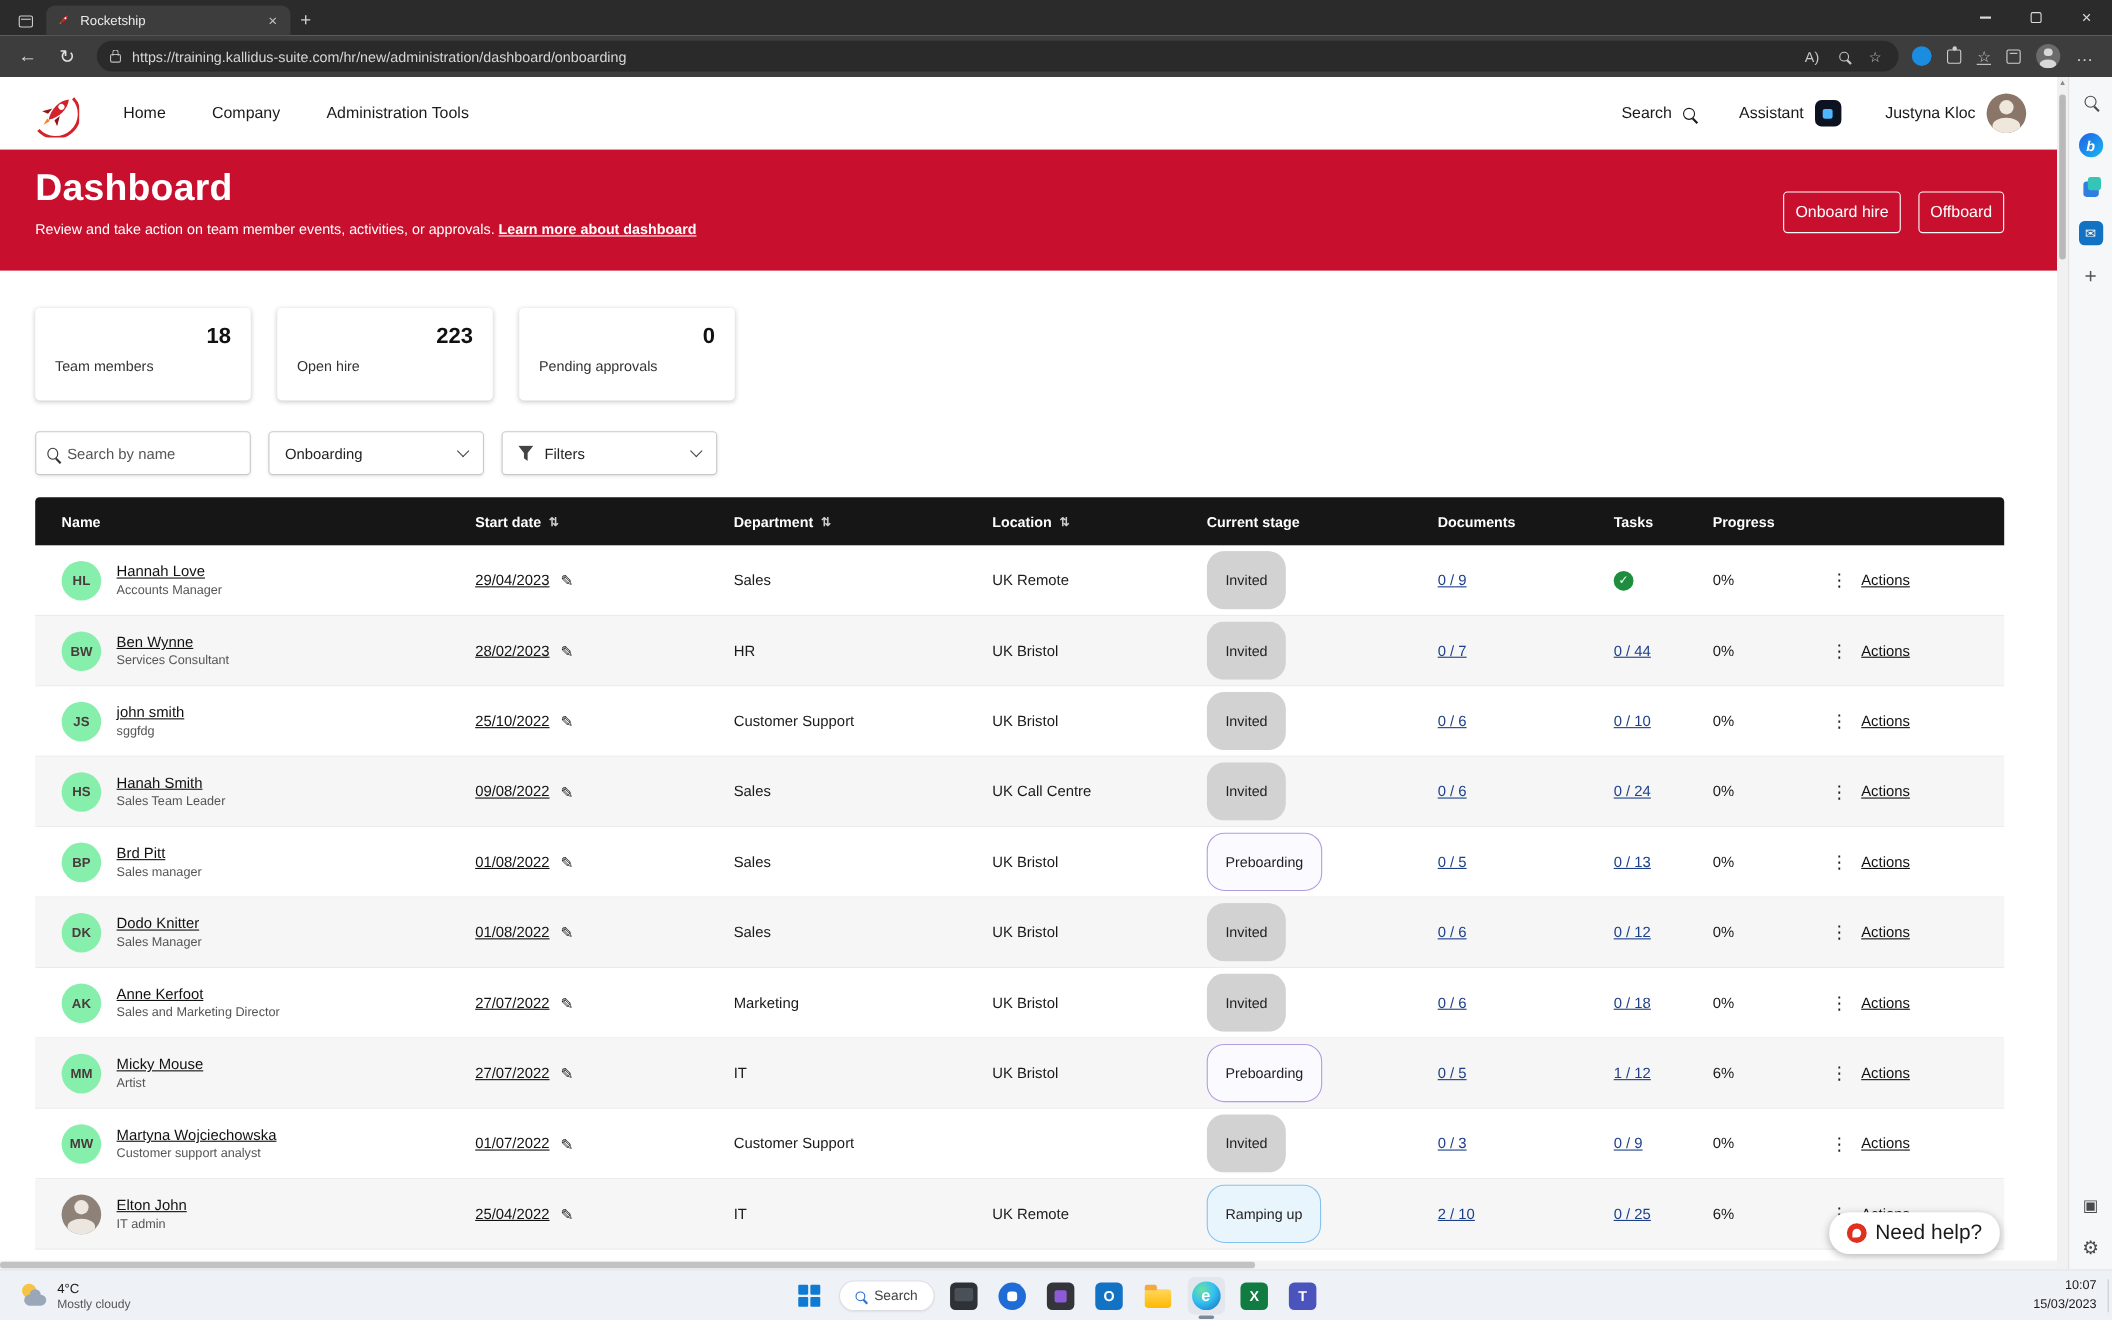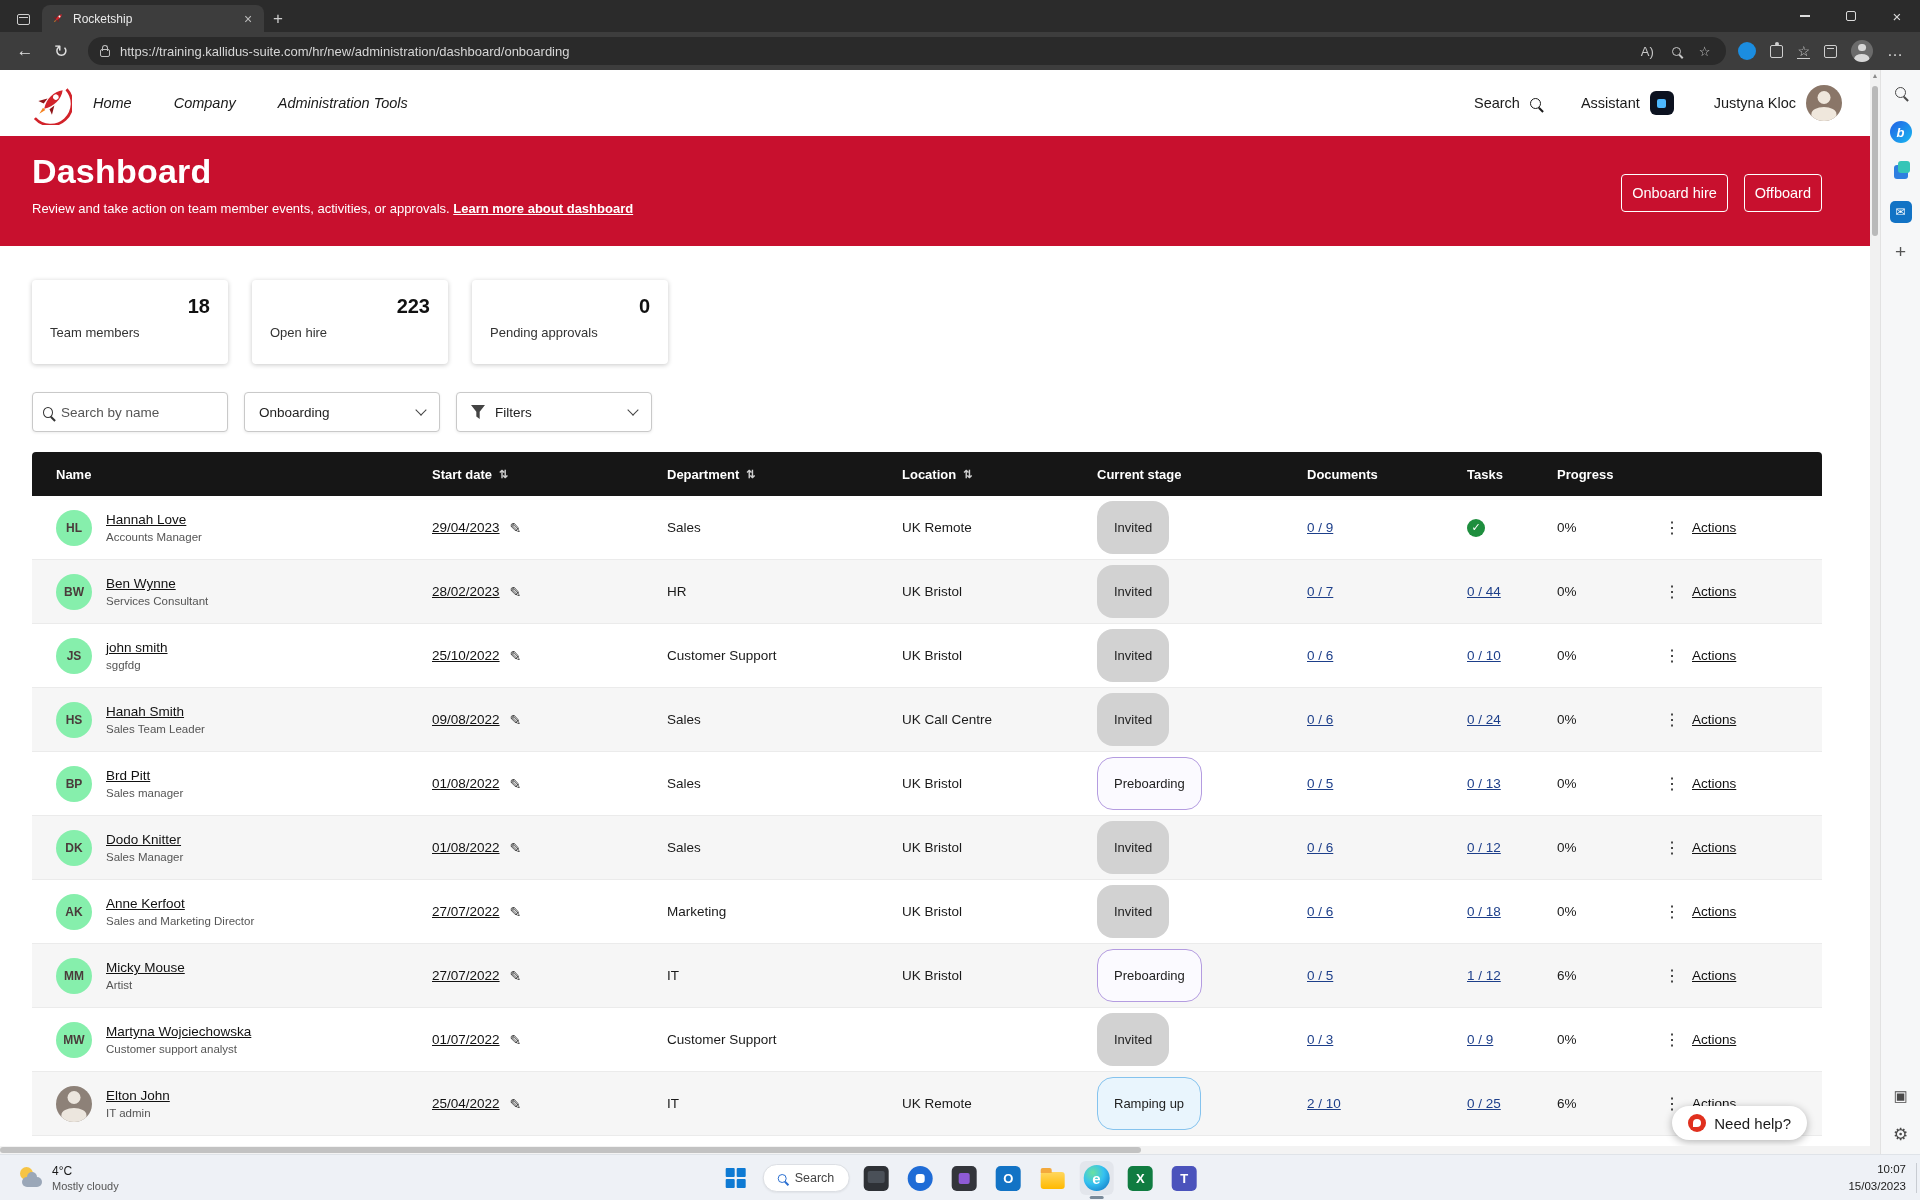--- a/index.html
+++ b/index.html
@@ -55,21 +55,21 @@
   .bing-dot { width:22px; height:22px; border-radius:50%; background:linear-gradient(135deg,#2160e6,#19b8f0); color:#fff; font-size:13px; font-weight:700; font-style:italic; display:flex; align-items:center; justify-content:center; }
   .layers-glyph { width:14px; height:14px; background:#2f7fe0; border-radius:3px; position:relative; }
   .layers-glyph::before { content:""; position:absolute; top:-4px; left:4px; width:12px; height:12px; background:#35c5b7; border-radius:3px; }
   .rail-outlook { width:22px; height:22px; border-radius:5px; background:#1273c5; color:#fff; font-size:12px; display:flex; align-items:center; justify-content:center; }
   .rail-bottom { position:absolute; bottom:8px; display:flex; flex-direction:column; align-items:center; gap:14px; }
   .gear-glyph { font-size:17px; color:#4a4a4a; }
 
   
   .app-header { height:66px; display:flex; align-items:center; padding:0 28px; background:#fff; }
   .logo { width:44px; height:44px; }
-  .app-nav { display:flex; gap:42px; margin-left:21px;font-style:italic; }
+  .app-nav { display:flex; gap:42px; margin-left:40px; }
   .nav-item { font-size:14.5px; color:#1a1a1a; }
   .hdr-right { margin-left:auto; display:flex; align-items:center; gap:40px; }
   .hdr-item { display:flex; align-items:center; gap:10px; font-size:14.5px; color:#1a1a1a; }
   .hdr-mag { color:#1a1a1a; }
   .assistant-badge { width:24px; height:24px; border-radius:6px; background:#0c1220; display:flex; align-items:center; justify-content:center; }
   .assistant-inner { width:9px; height:9px; background:#4db8ff; border-radius:2px; }
   .user-avatar { width:36px; height:36px; border-radius:50%; background:#8a7668; color:#efe7dc; overflow:hidden; }
 
   
   .hero { position:relative; height:110px; background:#c8102e; color:#fff; padding:16px 32px; }
@@ -123,21 +123,21 @@
   .stage-invited { background:#d2d2d2; }
   .stage-preboarding { background:#fbfaff; border-color:#b49ce0; }
   .stage-ramping { background:#e9f5fd; border-color:#85c3ee; }
   .blue-link { color:#1d3f8a; text-decoration:underline; cursor:pointer; }
   .check { display:none; width:18px; height:18px; border-radius:50%; background:#1e8e3e; color:#fff; font-size:11px; align-items:center; justify-content:center; }
   .check.visible { display:inline-flex; }
   .kebab { font-size:16px; color:#222; cursor:pointer; padding:0 2px; }
   .actions-link { color:#111; text-decoration:underline; cursor:pointer; }
 
   
-  .need-help { position:absolute; right:63px; bottom:14px; background:#fff; border-radius:18px; box-shadow:0 2px 8px rgba(0,0,0,.3); display:flex; align-items:center; gap:8px; padding:8px 16px; font-size:15px; color:#1a1a1a;justify-content:center; }
+  .need-help { position:absolute; right:52px; bottom:14px; background:#fff; border-radius:18px; box-shadow:0 2px 8px rgba(0,0,0,.3); display:flex; align-items:center; gap:8px; padding:8px 16px; font-size:19px; color:#1a1a1a;justify-content:center; }
   .help-dot { width:18px; height:18px; border-radius:50%; background:#e0301e; position:relative; }
   .help-dot::before { content:""; position:absolute; inset:5px; background:#fff; border-radius:50% 50% 50% 0; }
   .page-hscroll { position:absolute; left:0; bottom:0; width:100%; height:8px; background:#f3f3f3; }
   .hscroll-thumb { position:absolute; left:0; top:1px; height:6px; width:61%; background:#c2c2c2; border-radius:3px; }
 
   
   .taskbar { position:absolute; left:0; bottom:0; width:1920px; height:46px; background:#eef1f6; border-top:1px solid #dfe3e8; }
   .tb-weather { position:absolute; left:10px; top:0; height:46px; display:flex; align-items:center; gap:8px; padding:0 8px; }
   .sun-cloud { position:relative; width:26px; height:22px; }
   .sun { position:absolute; top:0; left:2px; width:13px; height:13px; border-radius:50%; background:#f6c445; }

